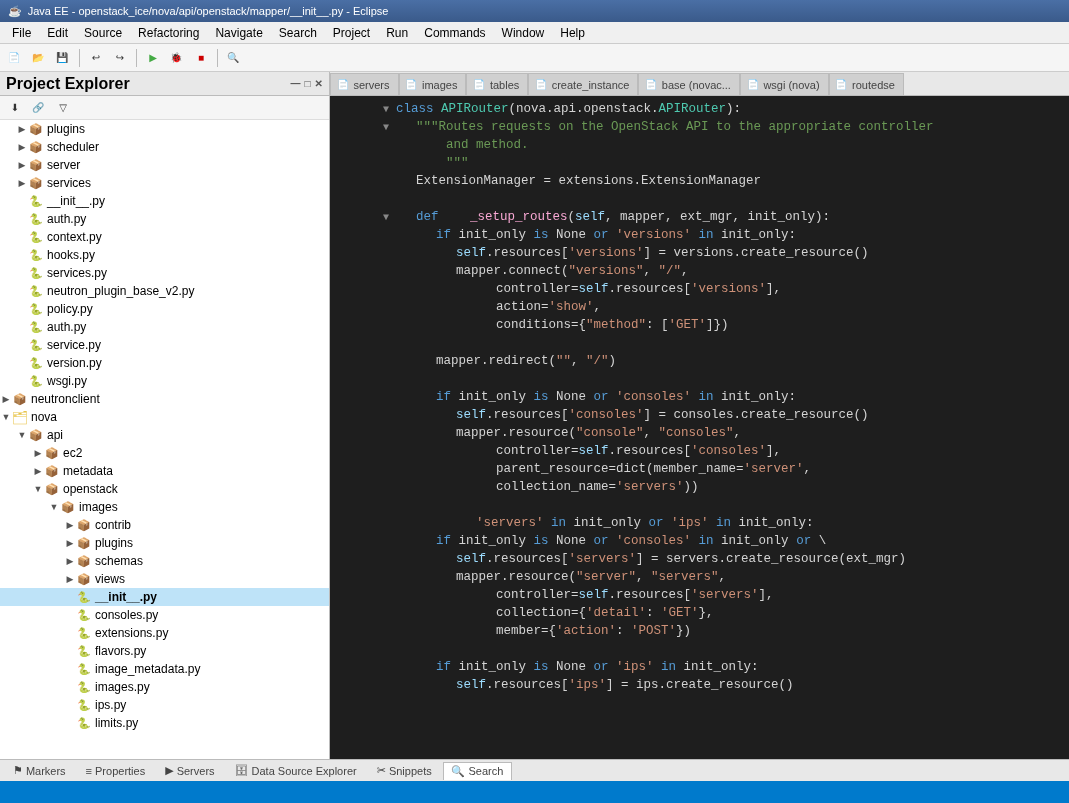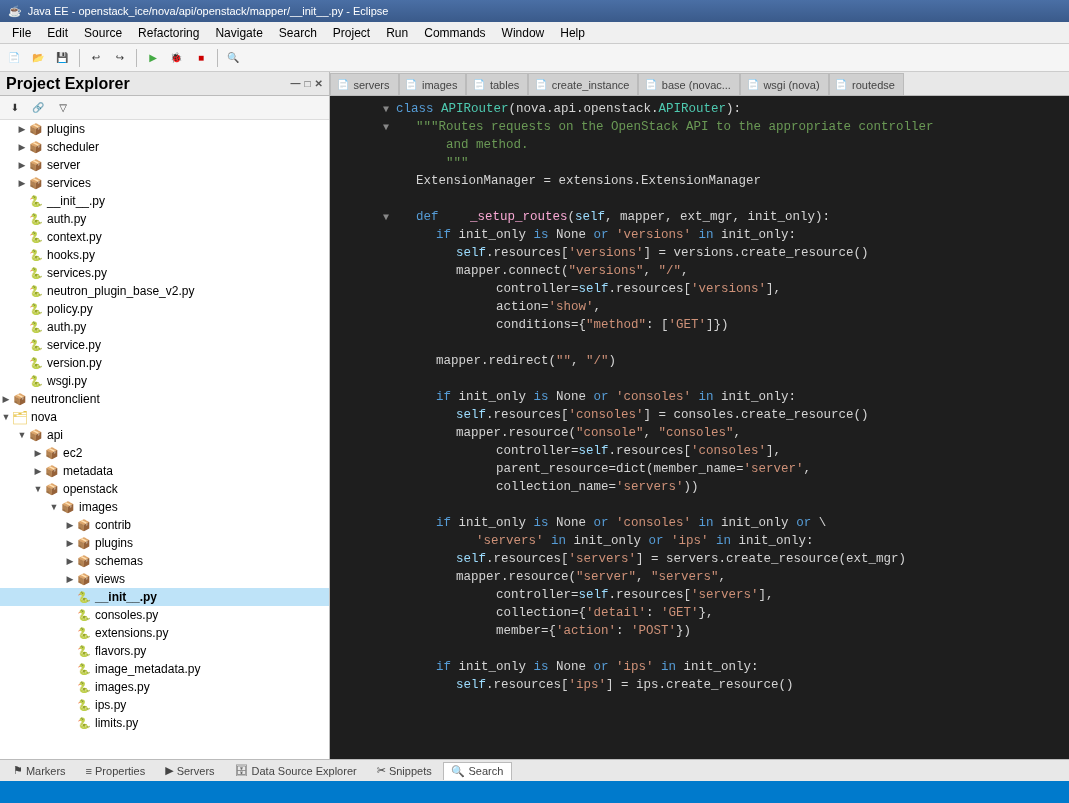--- a/index.html
+++ b/index.html
@@ -730,26 +730,26 @@
     <span class="code-text"><span style="padding-left:100px;"></span><span class="plain">collection_name=</span><span class="str">'servers'</span><span class="plain">))</span></span>
   </div>
           <div class="code-line">
     <span class="line-num"></span>
     <span style="width:16px;display:inline-block;"></span>
     <span class="code-text"></span>
   </div>
           <div class="code-line">
     <span class="line-num"></span>
     <span style="width:16px;display:inline-block;"></span>
+    <span class="code-text"><span style="padding-left:80px;"></span><span class="str">'servers'</span><span class="kw"> in </span><span class="plain">init_only </span><span class="kw">or </span><span class="str">'ips'</span><span class="kw"> in </span><span class="plain">init_only:</span></span>
+  </div>
+          <div class="code-line">
+    <span class="line-num"></span>
+    <span style="width:16px;display:inline-block;"></span>
     <span class="code-text"><span style="padding-left:40px;"></span><span class="kw">if </span><span class="plain">init_only </span><span class="kw">is </span><span class="plain">None </span><span class="kw">or </span><span class="str">'consoles'</span><span class="kw"> in </span><span class="plain">init_only </span><span class="kw">or </span><span class="plain">\</span></span>
-  </div>
-          <div class="code-line">
-    <span class="line-num"></span>
-    <span style="width:16px;display:inline-block;"></span>
-    <span class="code-text"><span style="padding-left:80px;"></span><span class="str">'servers'</span><span class="kw"> in </span><span class="plain">init_only </span><span class="kw">or </span><span class="str">'ips'</span><span class="kw"> in </span><span class="plain">init_only:</span></span>
   </div>
           <div class="code-line">
     <span class="line-num"></span>
     <span style="width:16px;display:inline-block;"></span>
     <span class="code-text"><span style="padding-left:60px;"></span><span class="var">self</span><span class="plain">.resources[</span><span class="str">'servers'</span><span class="plain">] = servers.create_resource(ext_mgr)</span></span>
   </div>
           <div class="code-line">
     <span class="line-num"></span>
     <span style="width:16px;display:inline-block;"></span>
     <span class="code-text"><span style="padding-left:60px;"></span><span class="plain">mapper.resource(</span><span class="str">"server"</span><span class="plain">, </span><span class="str">"servers"</span><span class="plain">,</span></span>

